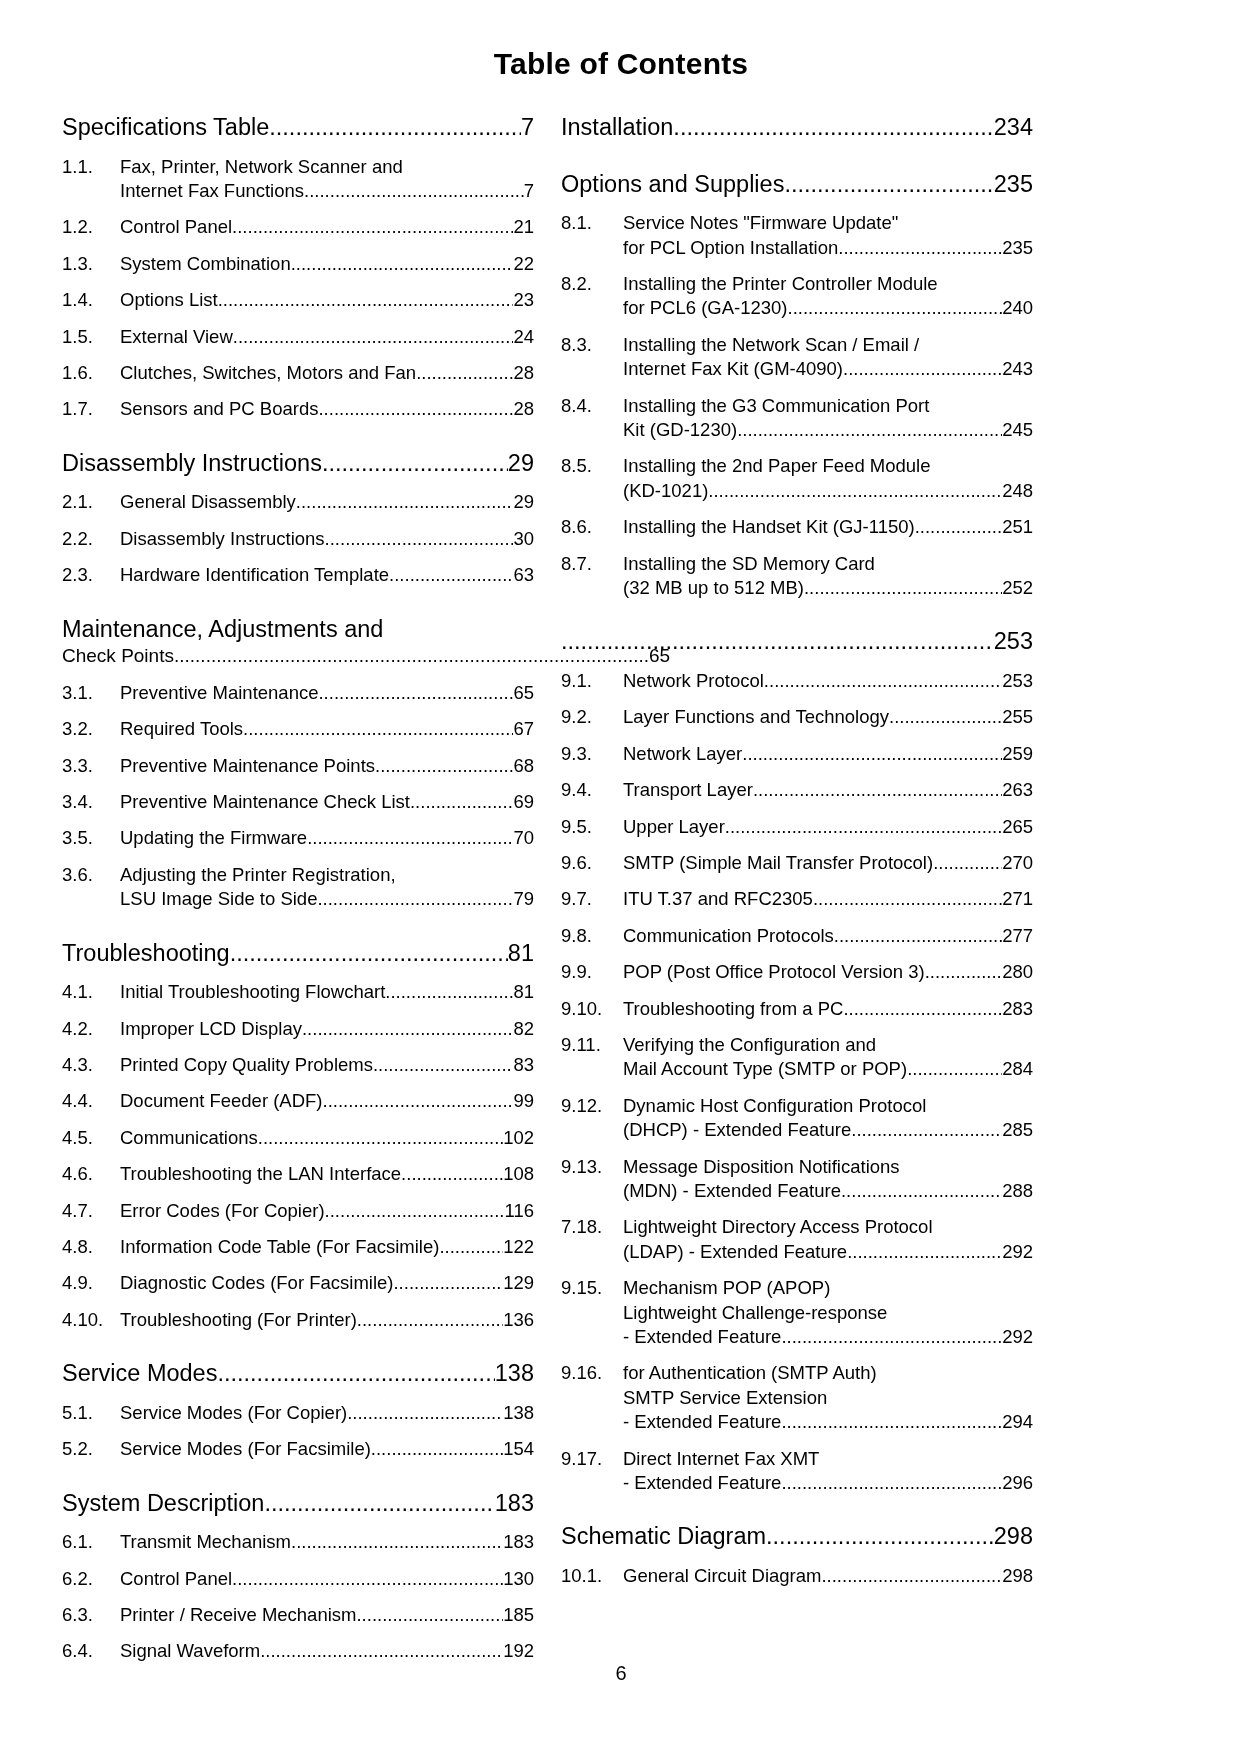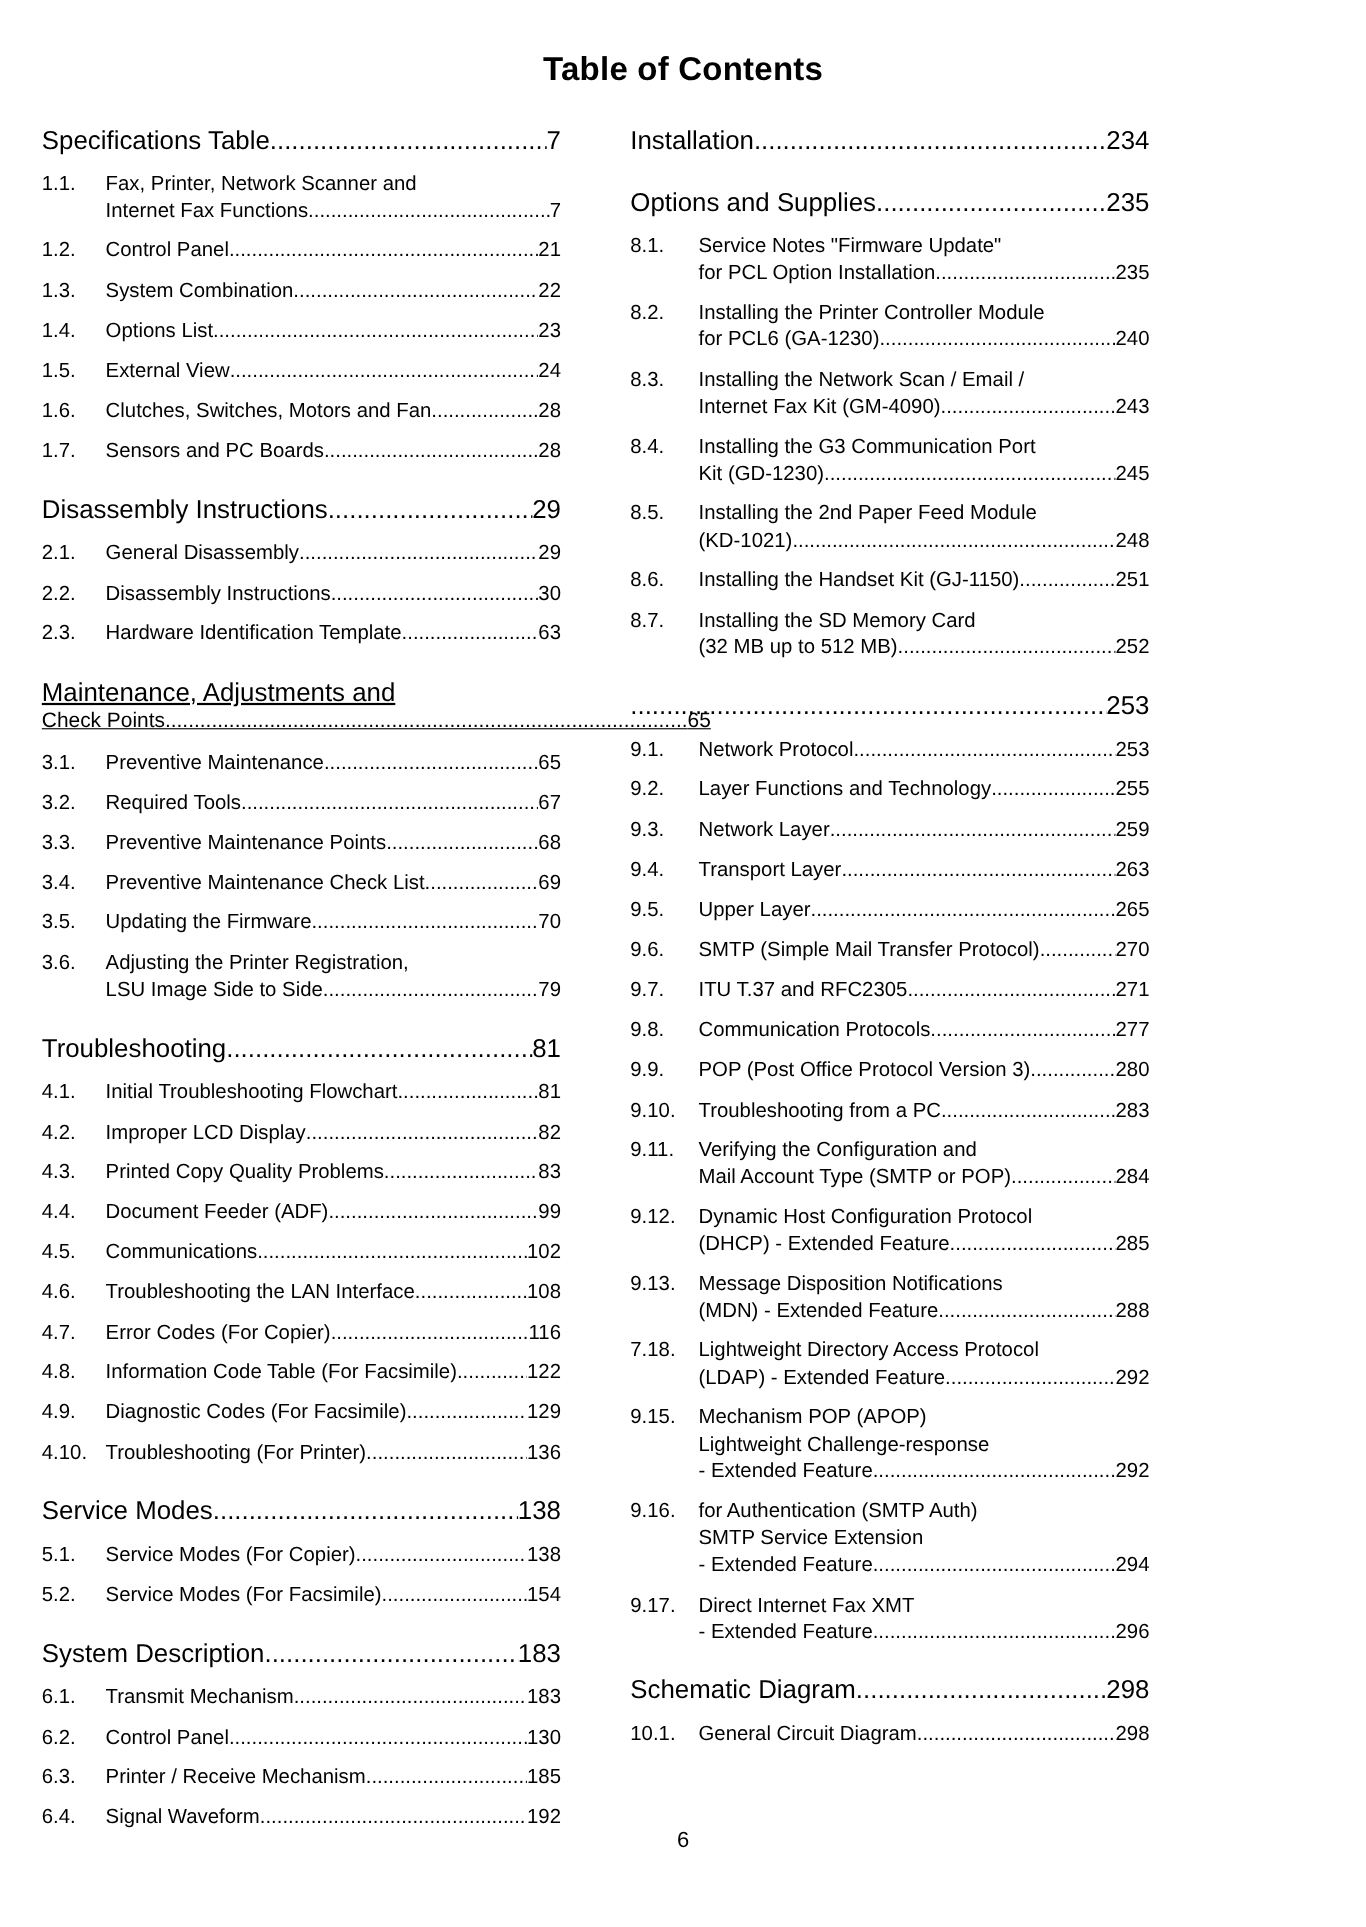--- a/index.html
+++ b/index.html
@@ -36,22 +36,22 @@
     top: 112px;
     left: 0;
     width: 1242px;
     display: flex;
     gap: 0px;
   }
   .col {
     width: 472px;
     box-sizing: border-box;
   }
-  .col-left  { margin-left: 38px; }
-  .col-right { margin-left: 63px; }
+  .col-left  { margin-left: 62px; }
+  .col-right { margin-left: 27px; }
 
   
   .chapter {
     display: flex;
     align-items: flex-end;
     font-size: 23.5px;
     line-height: 1.30;
     margin-top: 26px;
     white-space: nowrap;
   }
@@ -68,21 +68,21 @@
     letter-spacing: 0px;
     position: relative;
     bottom: 0px;
   }
   .chapter .pg {
     flex: 0 0 auto;
     text-align: right;
   }
 
   
-  .chapter-multiline { display: block; margin-top: 26px; text-decoration: underline; }
+  .chapter-multiline { display: block; margin-top: 26px; }
   .chapter-multiline .ch-line1 { font-size: 23.5px; line-height: 1.30; white-space: nowrap; }
   .chapter-multiline .ch-row2 {
     display: flex; align-items: flex-end; font-size: 19px; line-height: 1.30; white-space: nowrap;
   }
 
   
   .section {
     display: flex;
     font-size: 18.5px;
     line-height: 1.32;

